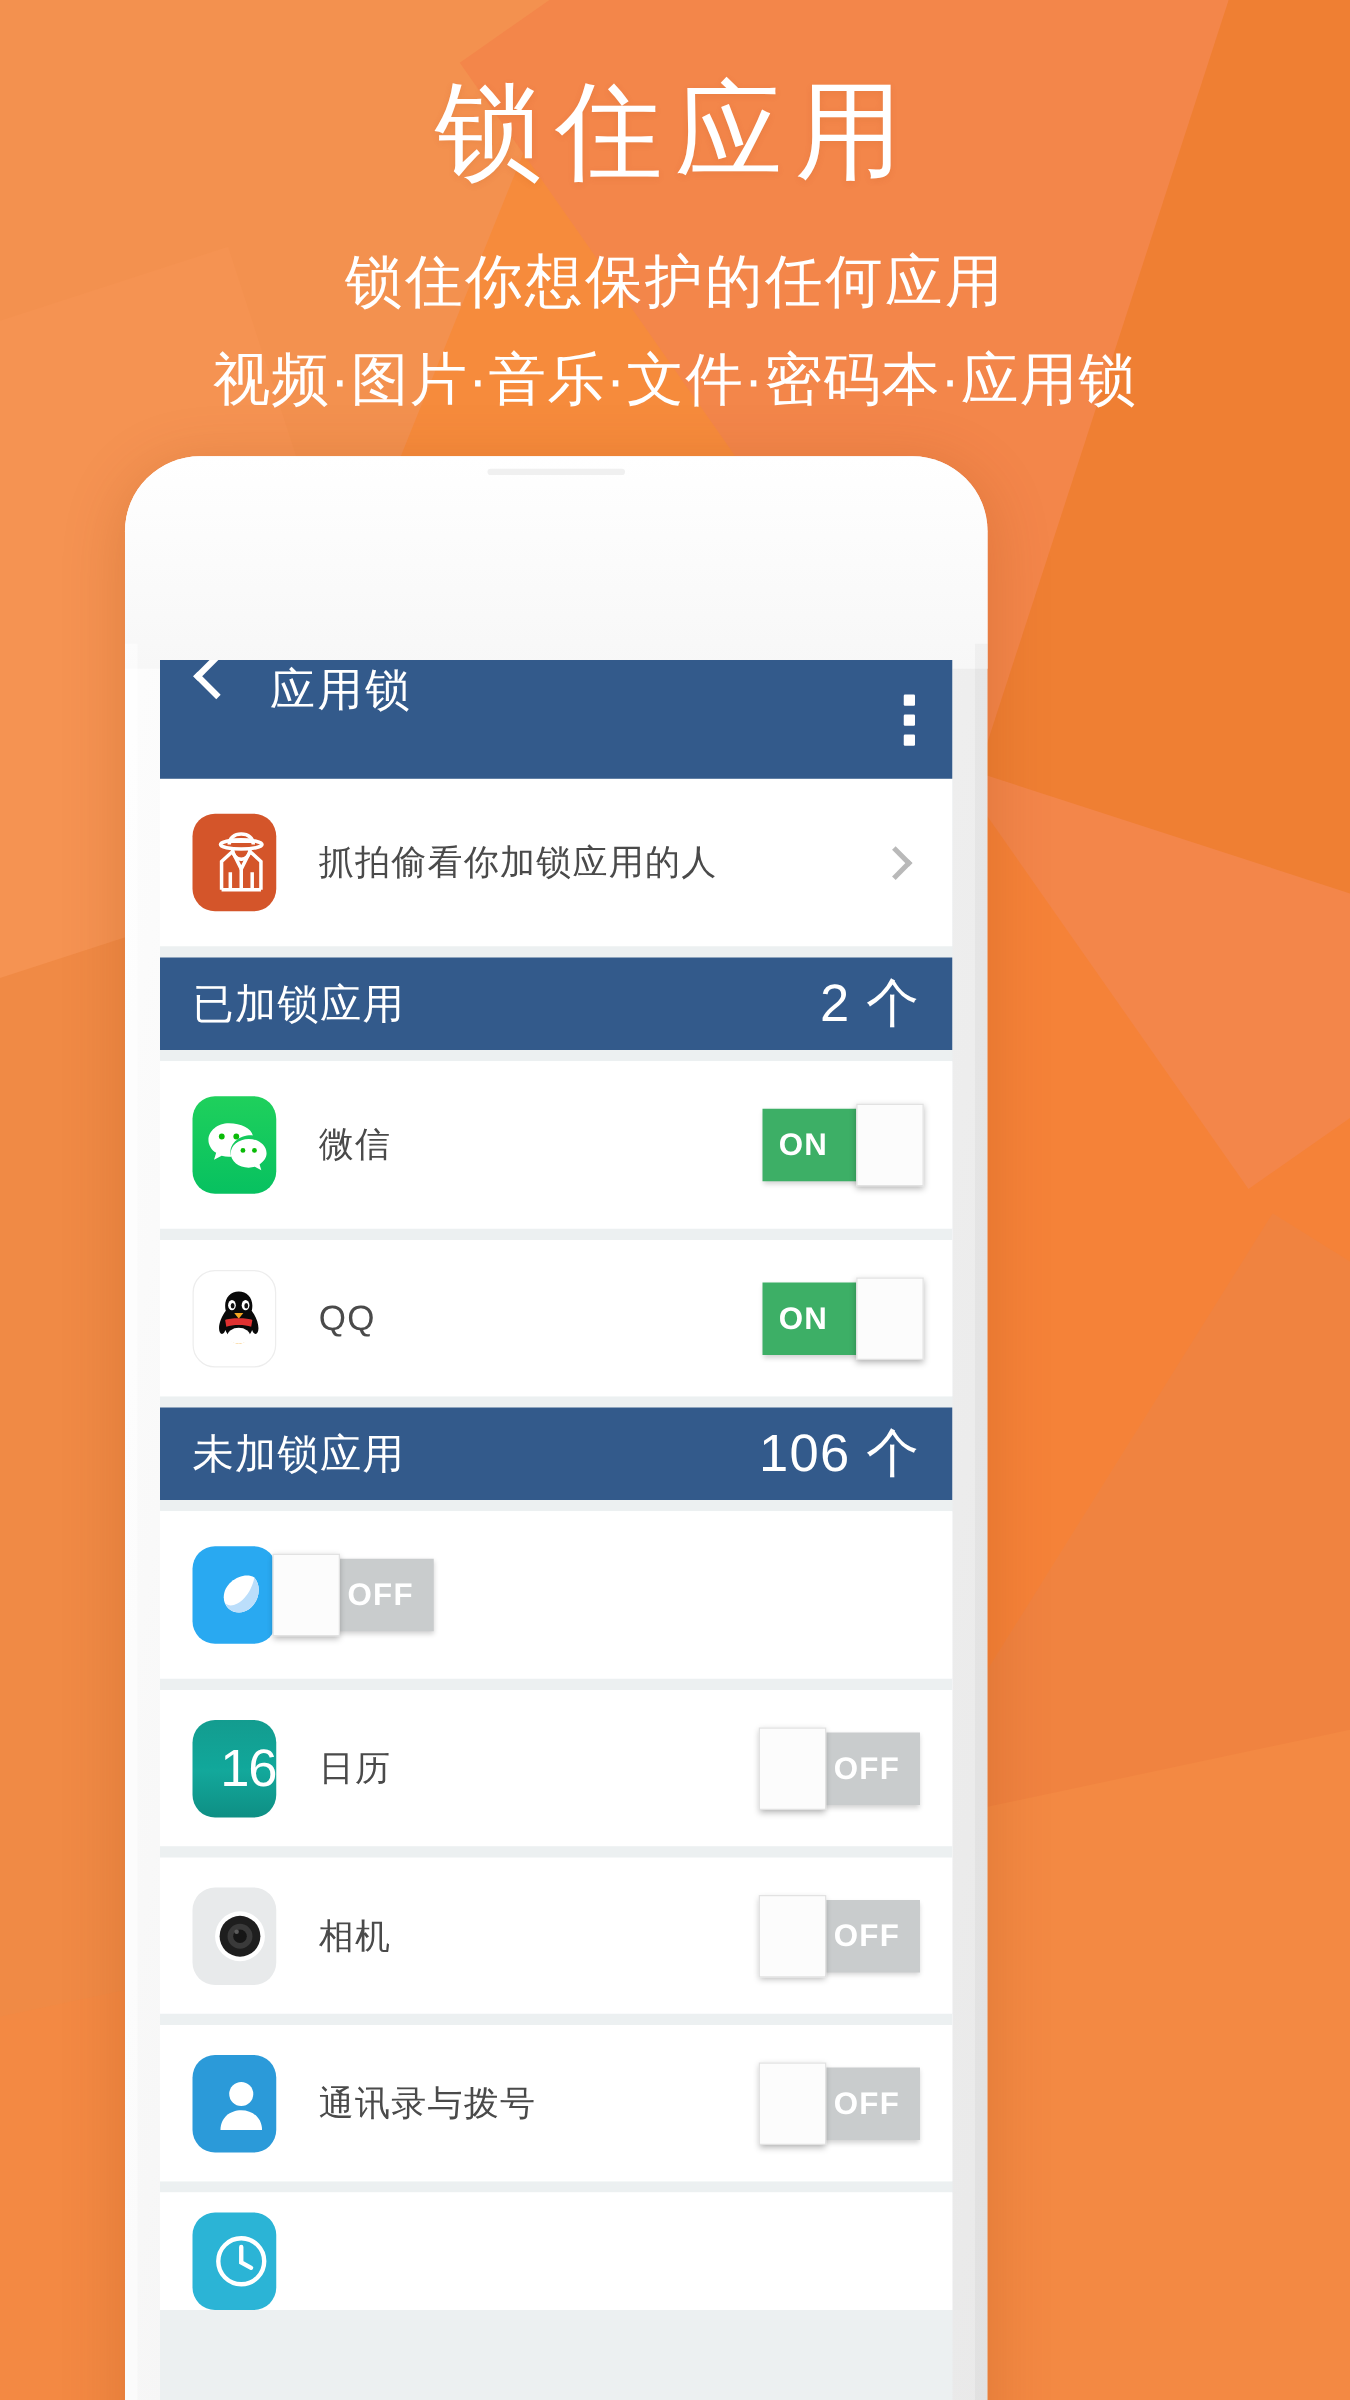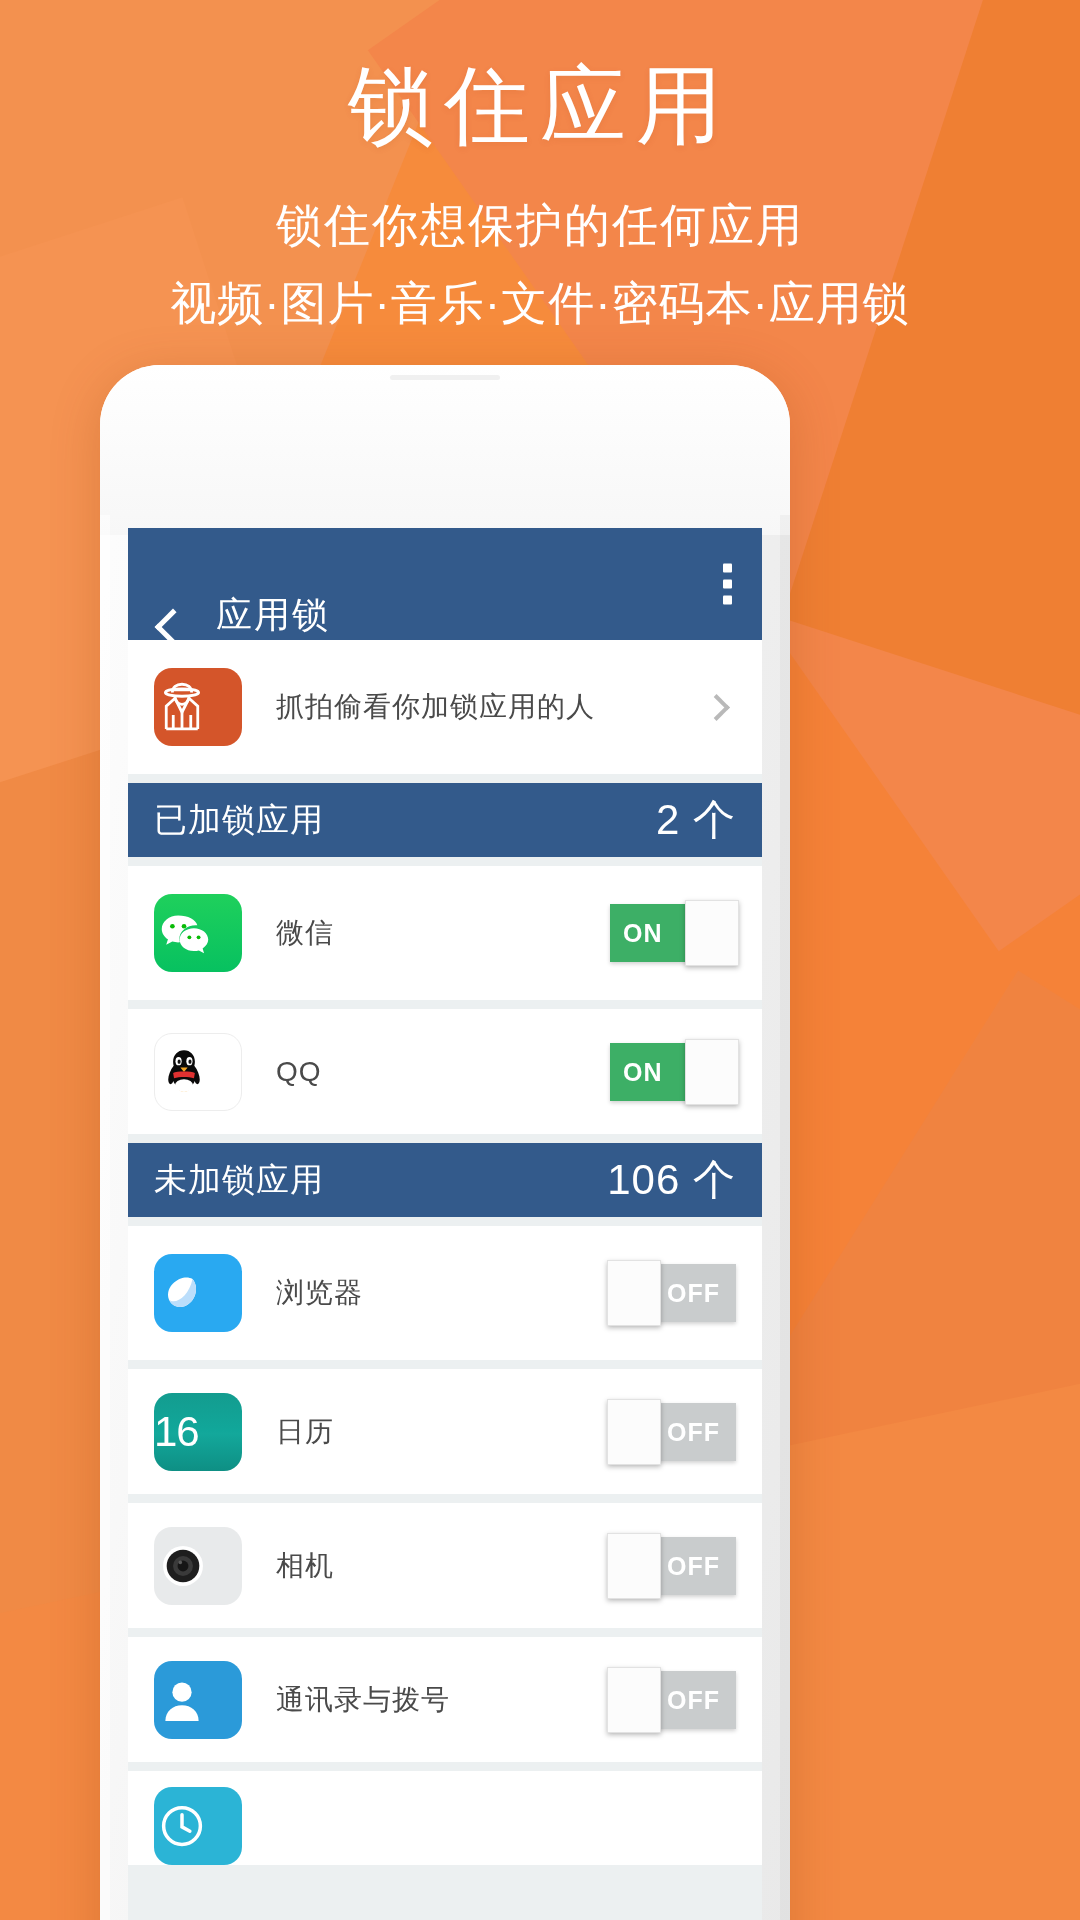--- a/index.html
+++ b/index.html
@@ -54,36 +54,36 @@
                      height:1470px; background:rgba(255,255,255,.55); }
   .phone-sidestrip-r { position:absolute; right:0; top:150px; width:10px;
                        height:1470px; background:rgba(0,0,0,.03); }
   .speaker { position:absolute; top:10px; left:50%; transform:translateX(-50%);
              width:110px; height:5px; border-radius:3px; background:#f0f0f0; }
 
   
   .screen { position:absolute; left:28px; top:163px; width:634px; height:1455px;
             background:#ECF0F1; overflow:hidden; }
 
-  .appbar { height:112px; background:#335A8B; display:flex; align-items:flex-end;
+  .appbar { height:95px; background:#335A8B; display:flex; align-items:flex-start;
             padding:0 26px; position:relative; }
   .back-chevron { width:26px; height:26px; border-left:5px solid #fff;
                   border-bottom:5px solid #fff; transform:rotate(45deg);
                   margin-left:6px; }
   .appbar-title { color:#fff; font-size:36px; margin-left:30px; letter-spacing:2px; }
   .kebab { position:absolute; right:30px; top:50%; transform:translateY(-50%);
            display:flex; flex-direction:column; gap:7px; align-items:center; }
   .kebab i { display:block; width:9px; height:9px; background:#fff; border-radius:1px; }
 
   .card { background:#fff; margin-bottom:9px; }
   .row { display:flex; align-items:center; height:134px; padding:0 26px; background:#fff; }
   .row + .row { border-top:9px solid #ECF0F1; }
-  .row-icon { width:88px; height:78px; border-radius:18px; flex:none;
+  .row-icon { width:67px; height:78px; border-radius:18px; flex:none;
               position:relative; overflow:hidden; display:flex;
-              align-items:center; justify-content:flex-start; }
+              align-items:center; justify-content:flex-end; }
   .row-label { font-size:28px; color:#4A4A4A; margin-left:34px; flex:1; letter-spacing:1px; }
   .row-chevron { width:19px; height:19px; border-right:4px solid #B9B9B9;
                  border-top:4px solid #B9B9B9; transform:rotate(45deg); margin-right:10px; }
 
   .section-head { height:74px; background:#335A8B; display:flex; align-items:center;
                   justify-content:space-between; padding:0 26px; margin-bottom:9px; }
   .section-title { color:#fff; font-size:33px; letter-spacing:1px; }
   .section-count { color:#fff; font-size:42px; letter-spacing:1px; }
 
   
@@ -227,21 +227,20 @@
     </div>
 
     <div class="card">
       <div class="row">
         <div class="row-icon ic-browser">
           <svg viewBox="0 0 64 64" width="56" height="56">
             <path d="M44 16C34 10 16 20 16 34c0 8 6 14 14 14 14 0 24-20 14-32z" fill="#fff"></path>
             <path d="M44 16c10 12 0 32-14 32-6 0-10.5-3.4-12.6-8.4C24 46 40 36 44 16z" fill="#BBDEFB"></path>
           </svg>
         </div>
-        <div class="row-label">浏览器</div>
         <div class="toggle off">
           <span class="toggle-txt">OFF</span>
           <span class="knob"></span>
         </div>
       </div>
 
       <div class="row">
         <div class="row-icon ic-calendar">
           <span class="cal-num">16</span>
         </div>

